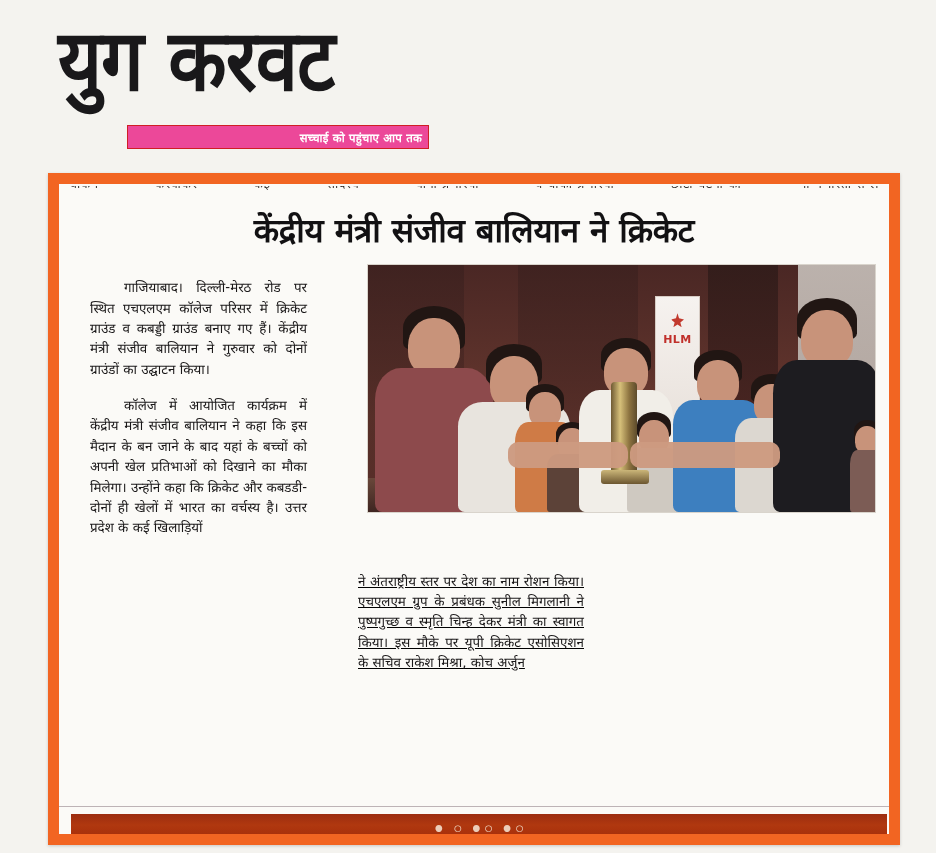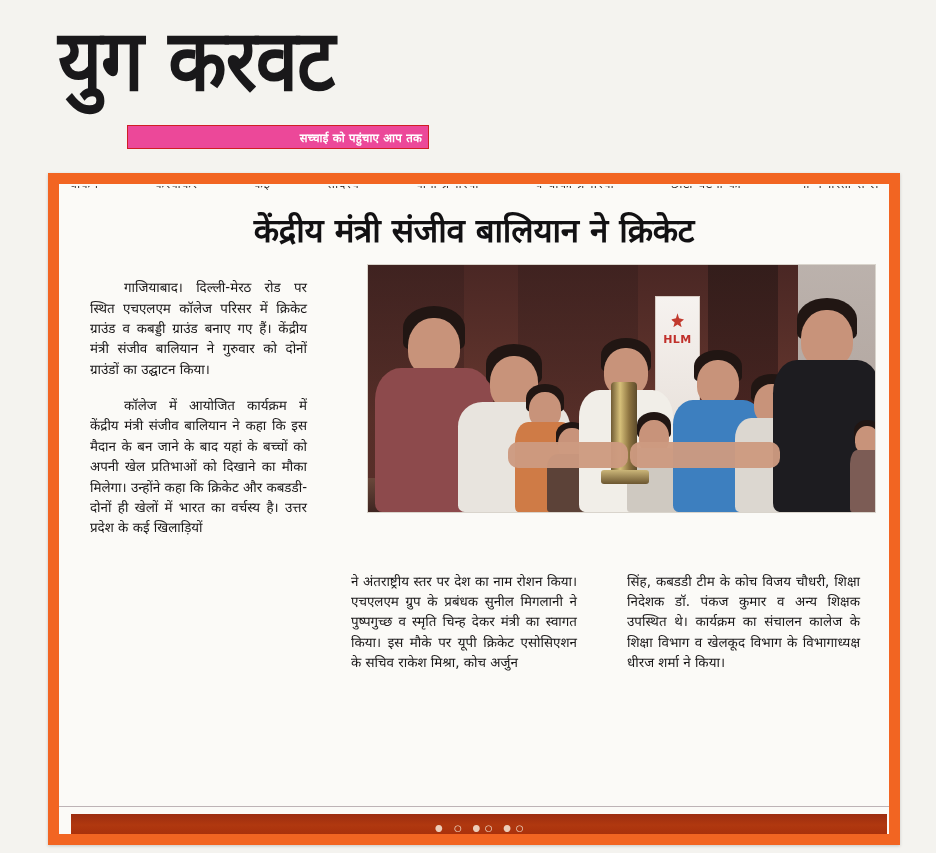--- a/index.html
+++ b/index.html
@@ -223,22 +223,23 @@
   .col p + p { margin-top: 0px; }
   .indent { display: inline-block; width: 34px; }
 
   #col1 {
     width: 249px;
     float: left;
   }
   #lower-cols {
     clear: both;
     display: flex;
-    gap: 18px;
+    gap: 25px;
     padding-top: 1px;
+    text-decoration: underline;
   }
   #lower-cols > div { width: 264px; }
   #lower-col1 { width: 249px !important; }
   #lower-col2 { width: 258px !important; }
   #lower-col3 { width: 265px !important; }
 
   
   #bottom-strip {
     position: absolute;
     left: 0; right: 0; bottom: 0;
@@ -385,23 +386,20 @@
       </div>
 
       <div style="clear:both;"></div>
     </div>
 
     <div id="lower-cols">
       <div id="lower-col1" class="col"></div>
       <div id="lower-col2" class="col">
         <p><span>ने अंतराष्ट्रीय स्तर पर देश का नाम रोशन किया। एचएलएम ग्रुप के प्रबंधक सुनील मिगलानी ने पुष्पगुच्छ व स्मृति चिन्ह देकर मंत्री का स्वागत किया। इस मौके पर यूपी क्रिकेट एसोसिएशन के सचिव राकेश मिश्रा, कोच अर्जुन</span></p>
       </div>
-      <div id="lower-col3" class="col">
-        <p><span>सिंह, कबडडी टीम के कोच विजय चौधरी, शिक्षा निदेशक डॉ. पंकज कुमार व अन्य शिक्षक उपस्थित थे। कार्यक्रम का संचालन कालेज के शिक्षा विभाग व खेलकूद विभाग के विभागाध्यक्ष धीरज शर्मा ने किया।</span></p>
-      </div>
     </div>
 
   </div>
 
   <div id="bottom-strip">
     <div id="bottom-strip-white"></div>
     <div id="bottom-strip-maroon">
       <div id="bottom-strip-text">• ◦ •◦ •◦</div>
     </div>
   </div>

